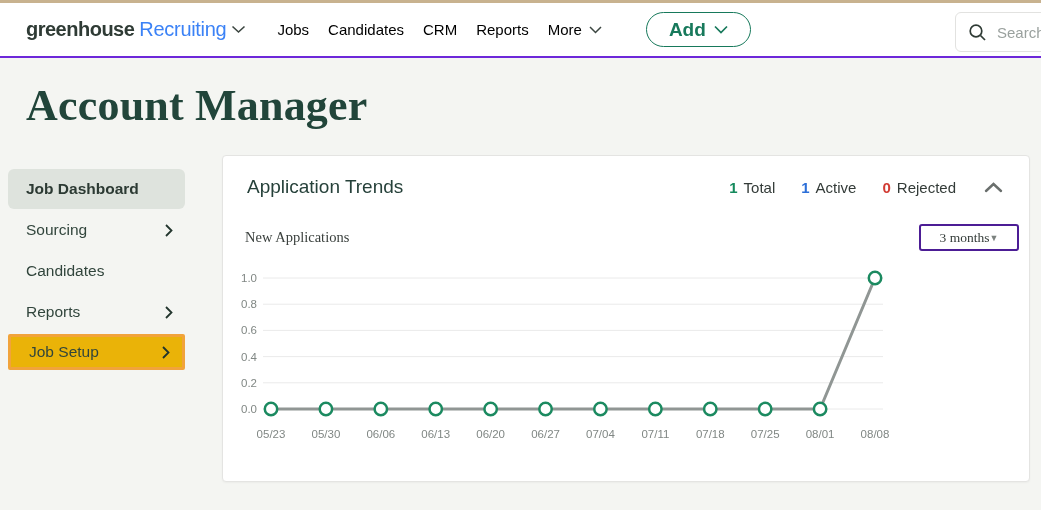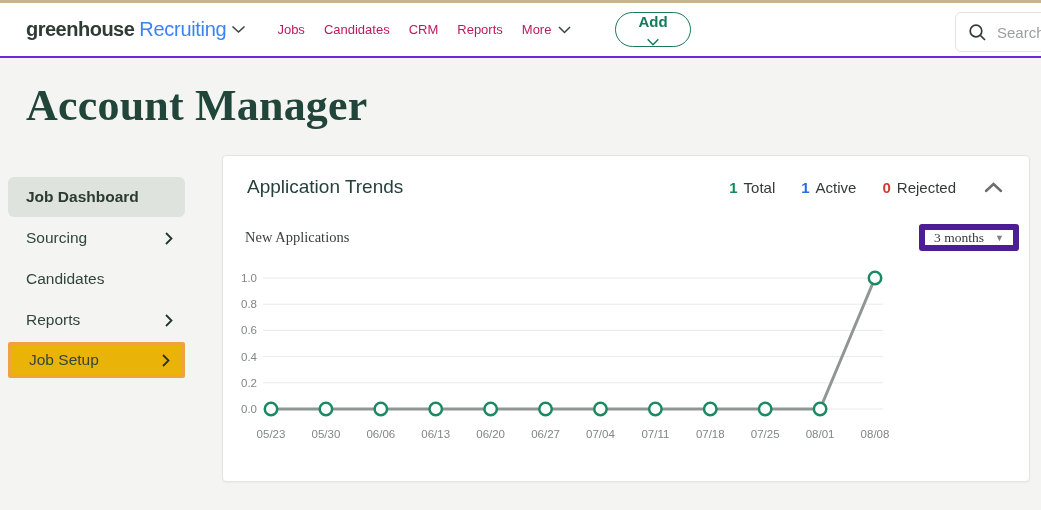--- a/index.html
+++ b/index.html
@@ -15,47 +15,46 @@
   .navbar {
     position:absolute; top:3px; left:0; width:1041px; height:55px;
     background:#ffffff; border-bottom:2px solid #6d28d9;
     display:flex; align-items:center; padding-left:26px;
   }
   .logo-group { display:flex; align-items:center; gap:5px; cursor:pointer; }
   .logo-main { font-size:20px; font-weight:600; letter-spacing:-0.5px; color:#2f3b35; }
   .logo-product { font-size:20px; font-weight:500; letter-spacing:-0.3px; color:#3b82f6; }
   .chev-svg { display:inline-block; }
   .nav-items { display:flex; align-items:center; gap:19px; margin-left:31px; }
-  .nav-item { font-size:13px; color:#be185d; cursor:pointer; display:flex; align-items:center; gap:7px; }
+  .nav-item { font-size:15px; color:#000000; cursor:pointer; display:flex; align-items:center; gap:7px; }
   .add-btn {
     margin-left:44px; height:35px; padding:0 22px;
     border:1.5px solid #17795b; border-radius:18px; background:#fff;
-    color:#17795b; font-size:15px; font-weight:600;
+    color:#17795b; font-size:19px; font-weight:600;
     display:flex; align-items:center; gap:8px; cursor:pointer;
     font-family:"Liberation Sans", sans-serif;
-    flex-direction:column;
   }
   .search-box {
     position:absolute; left:955px; top:9px; width:120px; height:40px;
     border:1px solid #e2e2e0; border-radius:6px; background:#fff;
     display:flex; align-items:center; padding-left:12px; gap:10px;
   }
   .search-box input {
     border:none; outline:none; font-size:15px; width:60px;
     font-family:"Liberation Sans", sans-serif; color:#2f3b35; background:transparent;
   }
   .search-box input::placeholder { color:#9aa19e; }
   
   .page-title {
     position:absolute; left:26px; top:80px;
     font-family:"Liberation Serif","DejaVu Serif",serif;
     font-size:44px; font-weight:600; color:#21453a; letter-spacing:0.2px;
   }
   
-  .sidebar { position:absolute; left:8px; top:177px; width:177px; }
+  .sidebar { position:absolute; left:8px; top:169px; width:177px; }
   .side-item {
     height:40px; margin-bottom:1px; display:flex; align-items:center;
     padding:0 12px 0 18px; font-size:15.5px; color:#31453c;
     border-radius:6px; cursor:pointer; justify-content:space-between;
   }
   .side-item.active { background:#dee3dd; font-weight:700; color:#2c3a33; }
   .side-item.highlight {
     border:3px solid #f1a33b; background:#eab308; border-radius:2px;
     height:36px; margin-top:2px;
   }
@@ -73,23 +72,23 @@
   .stats { display:flex; align-items:center; gap:26px; }
   .stat { font-size:15px; color:#333b38; display:flex; gap:6px; align-items:center; }
   .stat b { font-weight:700; }
   .collapse-btn { background:none; border:none; cursor:pointer; padding:2px; display:flex; }
   .controls-row {
     display:flex; align-items:center; justify-content:space-between;
     padding:0 10px 0 22px; margin-top:26px;font-family:Liberation Serif, serif;
   }
   .subtitle { font-size:14.5px; color:#3a403d; }
   .range-select {
-    width:100px; height:27px; border:6px solid #4c1d95; border-radius:3px;
+    width:100px; height:27px; border:2px solid #4c1d95; border-radius:3px;
     background:#fff; font-size:13.5px; color:#333b38;
-    display:flex; align-items:center; justify-content:space-between;
+    display:flex; align-items:center; justify-content:center;
     padding:0 9px; cursor:pointer;margin-left:24px;
   }
   .range-select .tri { font-size:9px; color:#7c827f; }
   .chart-wrap { position:absolute; left:16px; top:112px; }
   .grid-line { stroke:#eaeaea; stroke-width:1; }
   .tick-label { font-size:11.5px; fill:#808784; font-family:"Liberation Sans",sans-serif; }
   .data-line { fill:none; stroke:#909694; stroke-width:3; stroke-linejoin:round; }
   .marker { fill:#ffffff; stroke:#1b8a60; stroke-width:2.5; }
 </style>
 </head>

